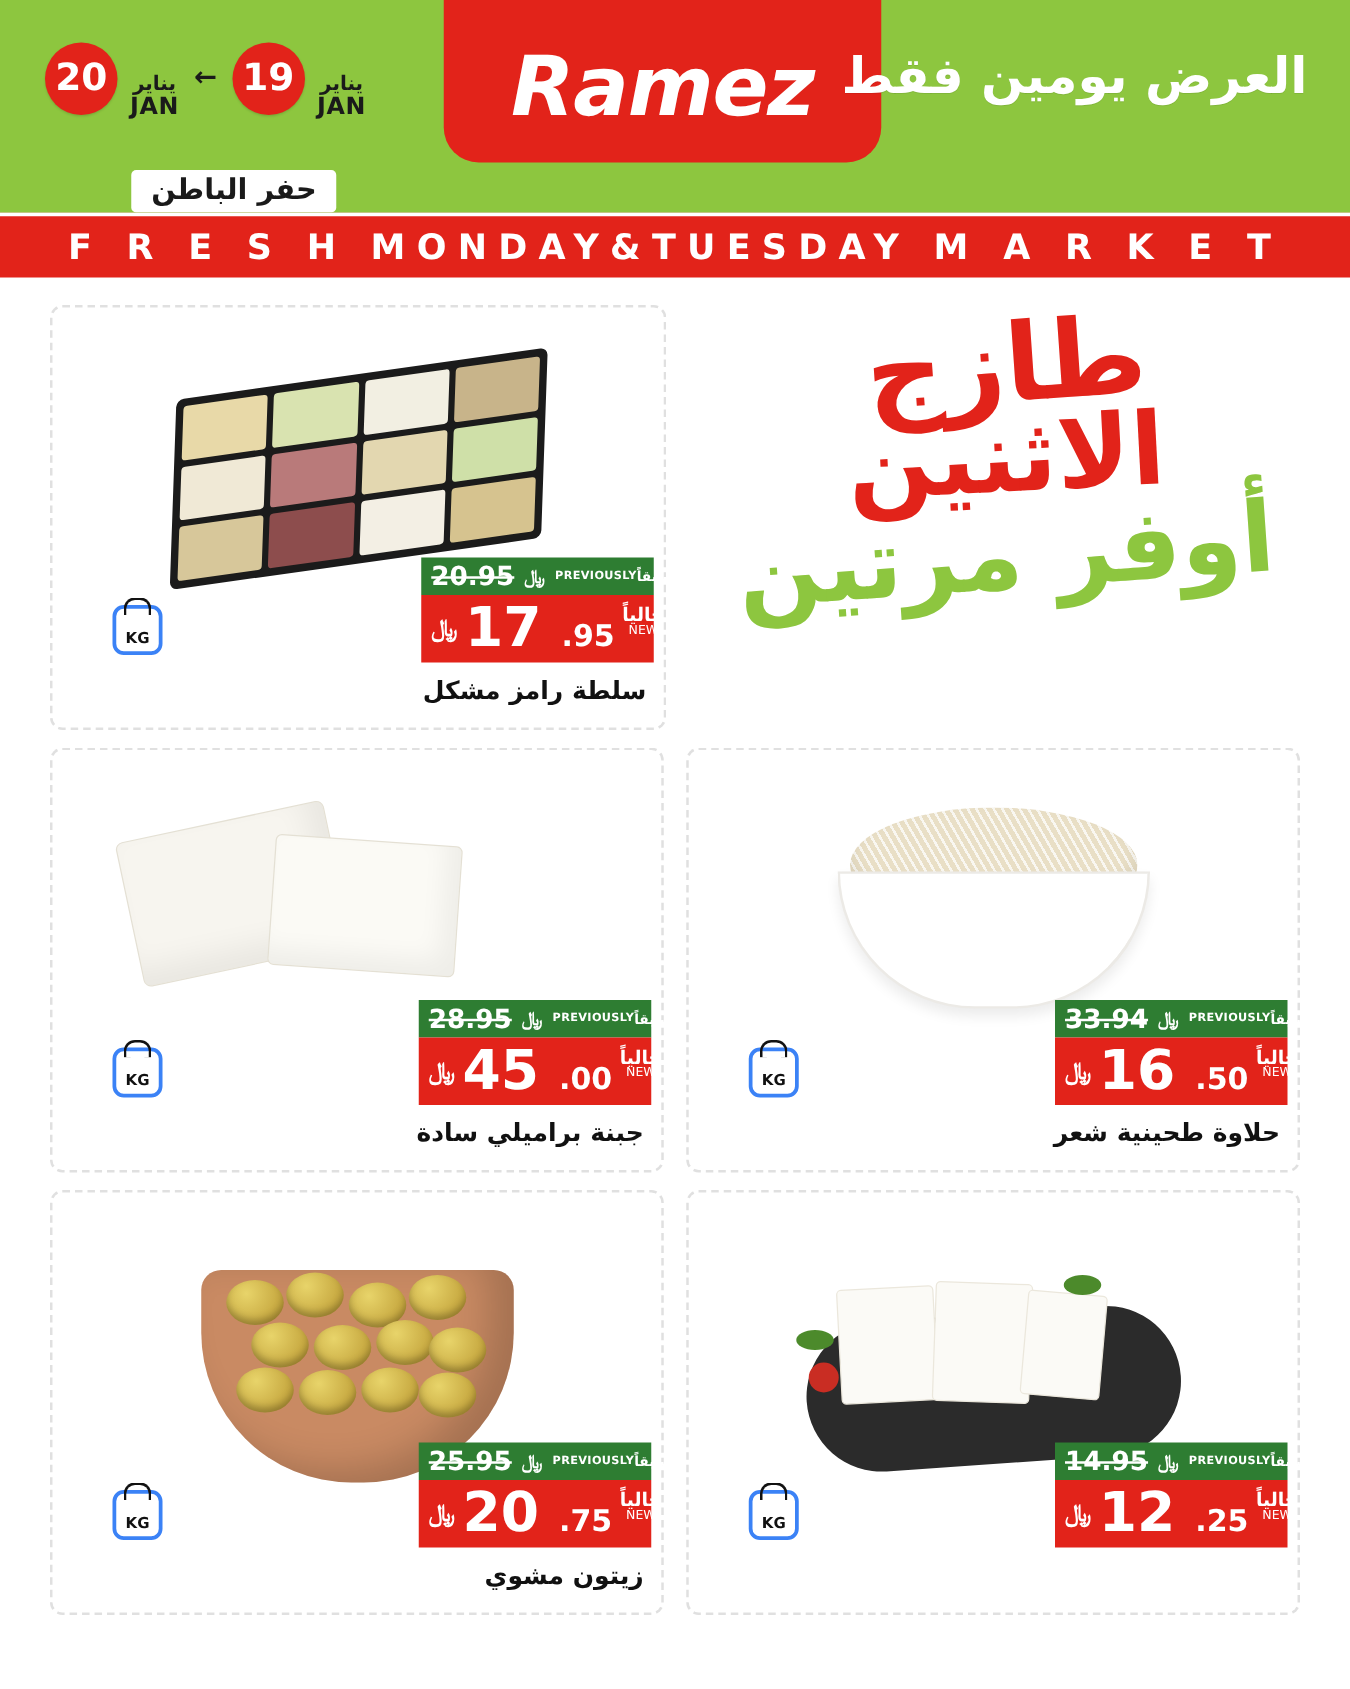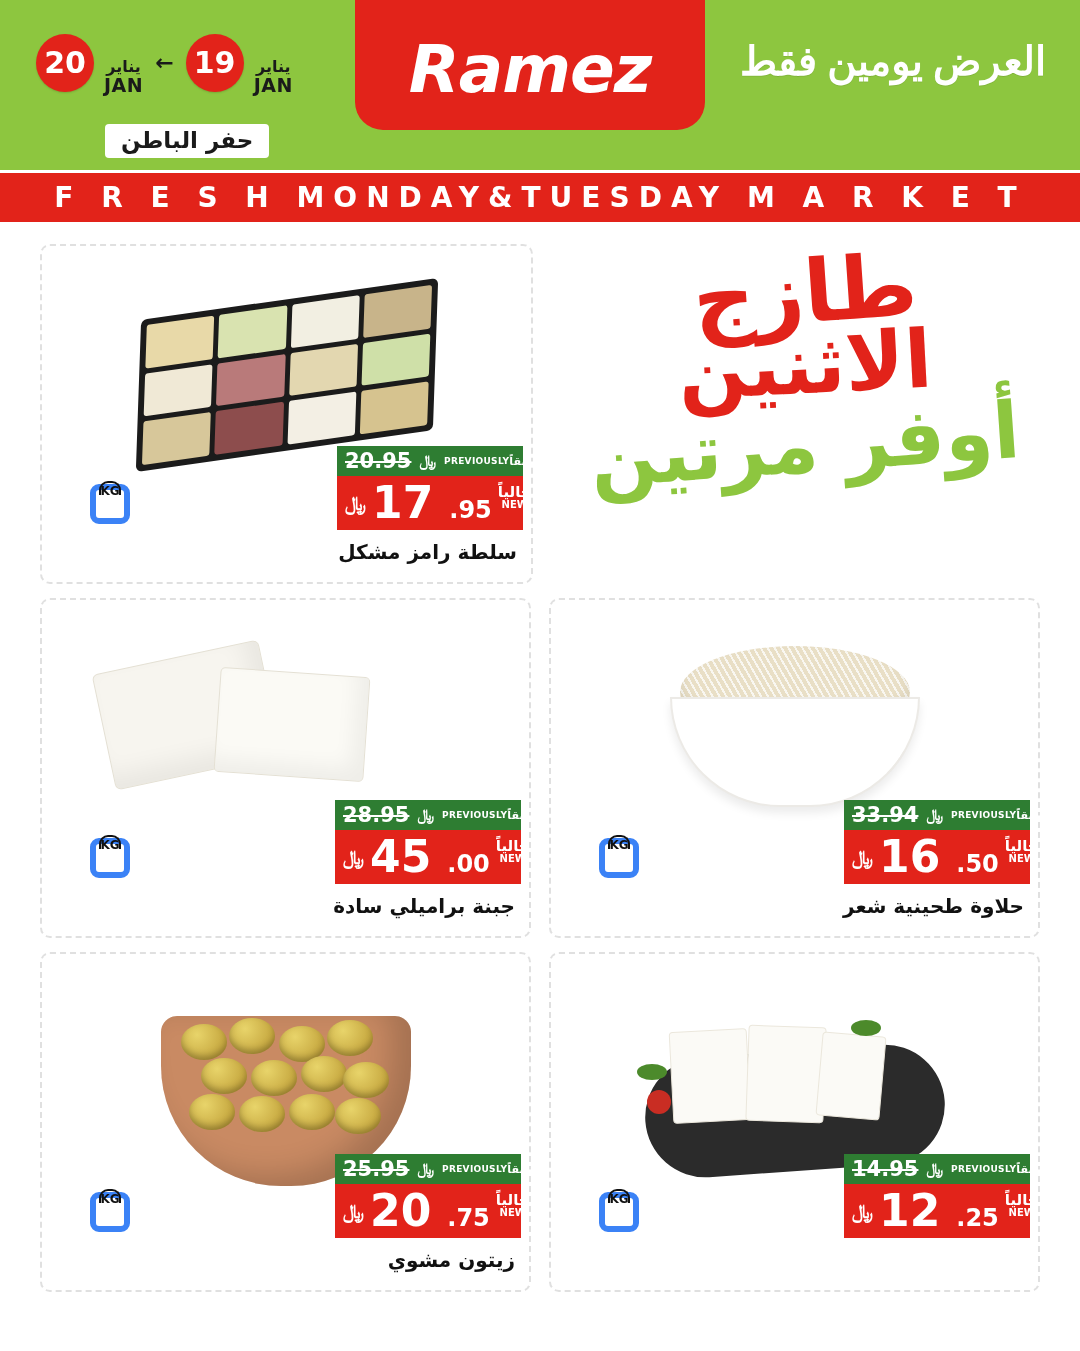--- a/index.html
+++ b/index.html
@@ -42,21 +42,20 @@
 
   
   .offer-headline {
     position: absolute;
     right: 34px; top: 38px;
     color: #ffffff;
     font-size: 40px;
     font-weight: bold;
     direction: rtl;
     text-shadow: 0 1px 0 rgba(0,0,0,.08);
-    font-family: Liberation Serif, serif;
   }
 
   
   .dates {
     position: absolute;
     left: 36px; top: 30px;
     display: flex; align-items: center; gap: 10px;
     direction: ltr;
   }
   .date-chip {
@@ -73,21 +72,21 @@
     line-height: 1.05;
     color: #1a1a1a;
     font-weight: bold;
   }
   .date-label .ar { font-size: 16px; margin-top: 29px; }
   .date-label .en { font-size: 19px; letter-spacing: .5px; }
   .date-arrow { font-size: 22px; color:#1a1a1a; font-weight: bold; padding: 0 2px; }
 
   .branch {
     position: absolute;
-    left: 105px; top: 124px;
+    left: 105px; top: 136px;
     background: #ffffff;
     color: #1a1a1a;
     font-size: 23px; font-weight: bold;
     padding: 3px 16px 5px 16px;
     border-radius: 4px;
     direction: rtl;
   }
 
   
   .redstrip {
@@ -127,24 +126,24 @@
     height: 230px;
     display: flex; align-items: center; justify-content: center;
   }
 
   
   .kg {
     position: absolute;
     left: 48px; bottom: 58px;
     width: 40px; height: 40px;
     background: #ffffff;
-    border: 6px solid #3b82f6;
+    border: 3px solid #3b82f6;
     border-radius: 9px;
     display:flex; align-items:flex-end; justify-content:center;
-    padding-bottom: 20px;
+    padding-bottom: 4px;
     font-size: 12px; font-weight: bold; color:#111;
   }
   .kg::before {
     content:"";
     position:absolute;
     top:-9px; left:50%; transform:translateX(-50%);
     width:18px; height:12px;
     border:2.5px solid #111; border-bottom:none;
     border-radius: 9px 9px 0 0;
   }
@@ -179,21 +178,21 @@
     background: #e2231a;
     color: #ffffff;
     height: 54px;
     display: flex; align-items: center; justify-content: flex-end;
     gap: 6px;
     padding: 0 8px;
     direction: rtl;
   }
   .new-label { display:flex; flex-direction:column; align-items:center; line-height:1; margin-bottom: 12px;}
   .new-label .a { font-size: 15px; font-weight: bold;}
-  .new-label .b { font-size: 10px; font-weight: bold;}
+  .new-label .b { font-size: 10px; font-weight: normal;}
   .new-val { display:flex; align-items:baseline; direction: ltr; }
   .int { font-size: 44px; font-weight: bold; line-height: 1; }
   .dec { font-size: 24px; font-weight: bold; line-height: 1; margin-left: 16px; }
 
   .prod-name {
     position: absolute;
     right: 14px; bottom: 18px;
     left: 14px;
     text-align: right;
     direction: rtl;

